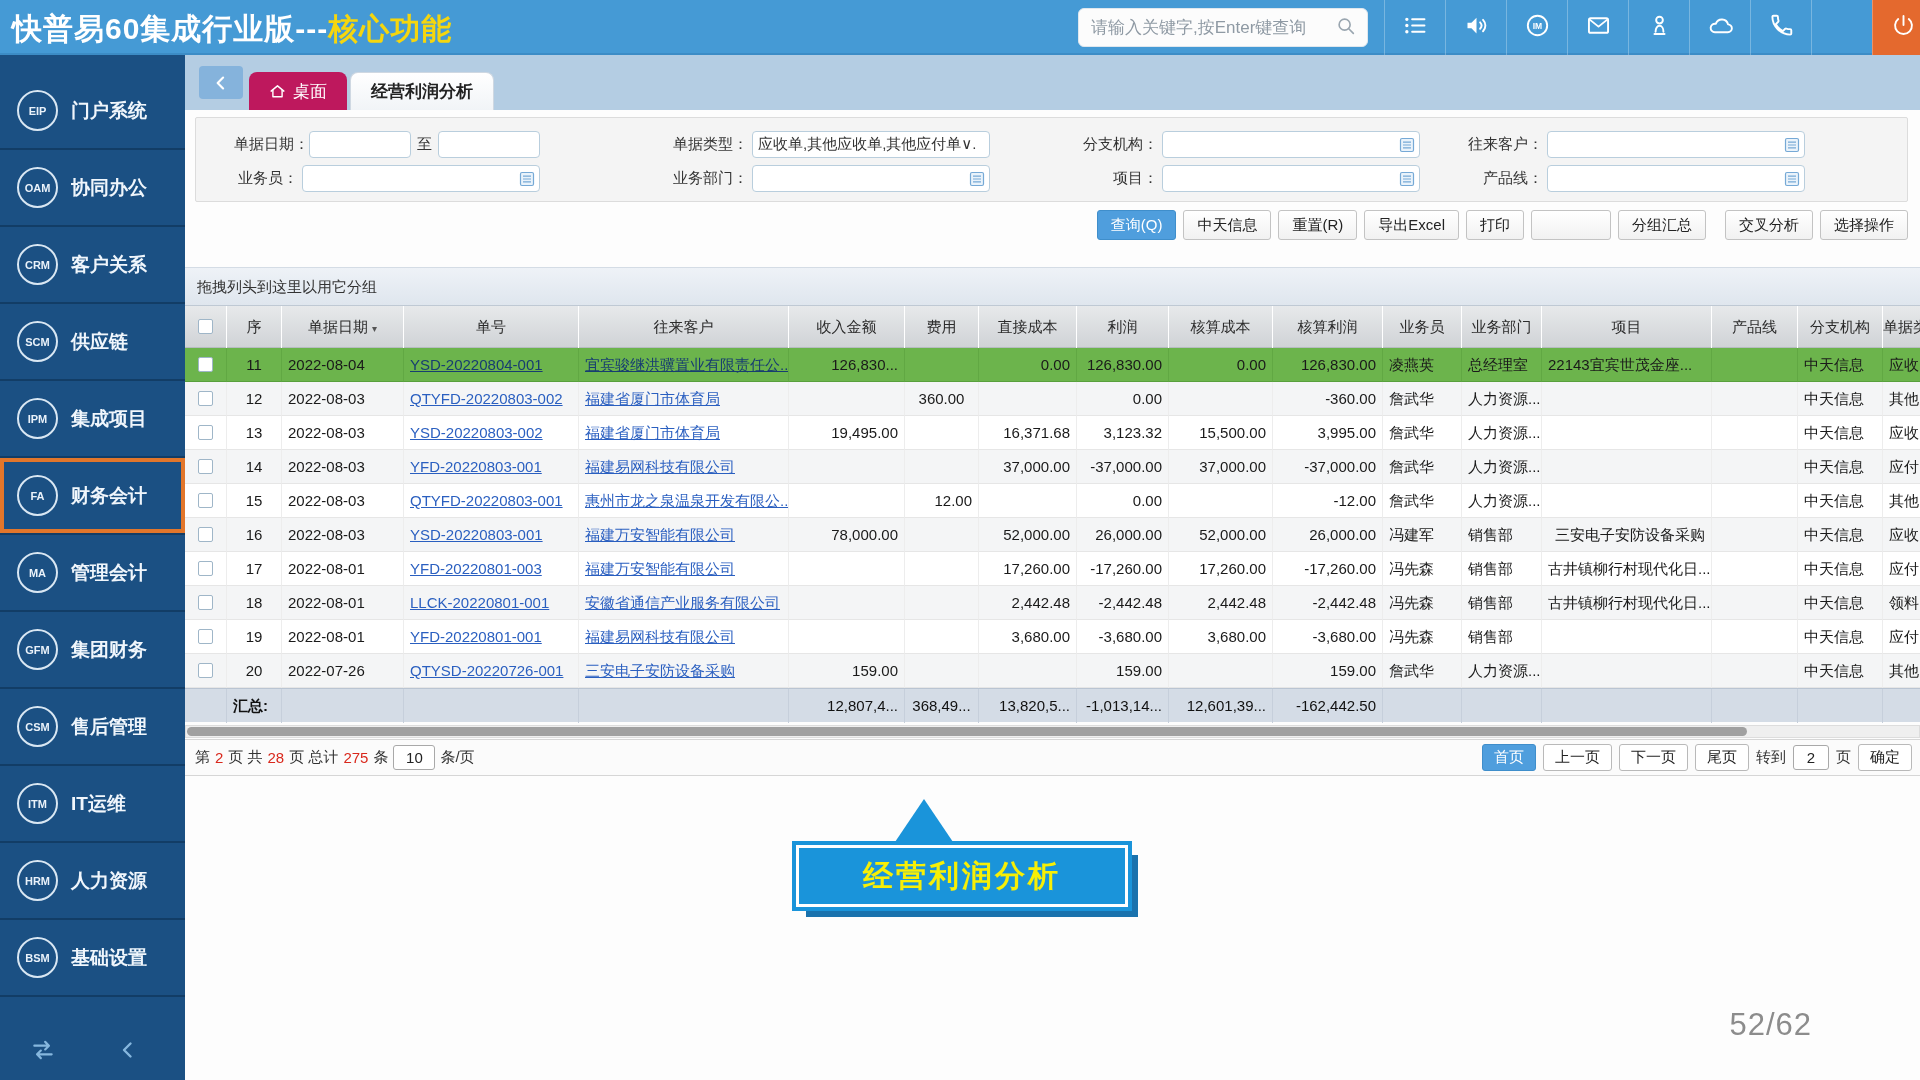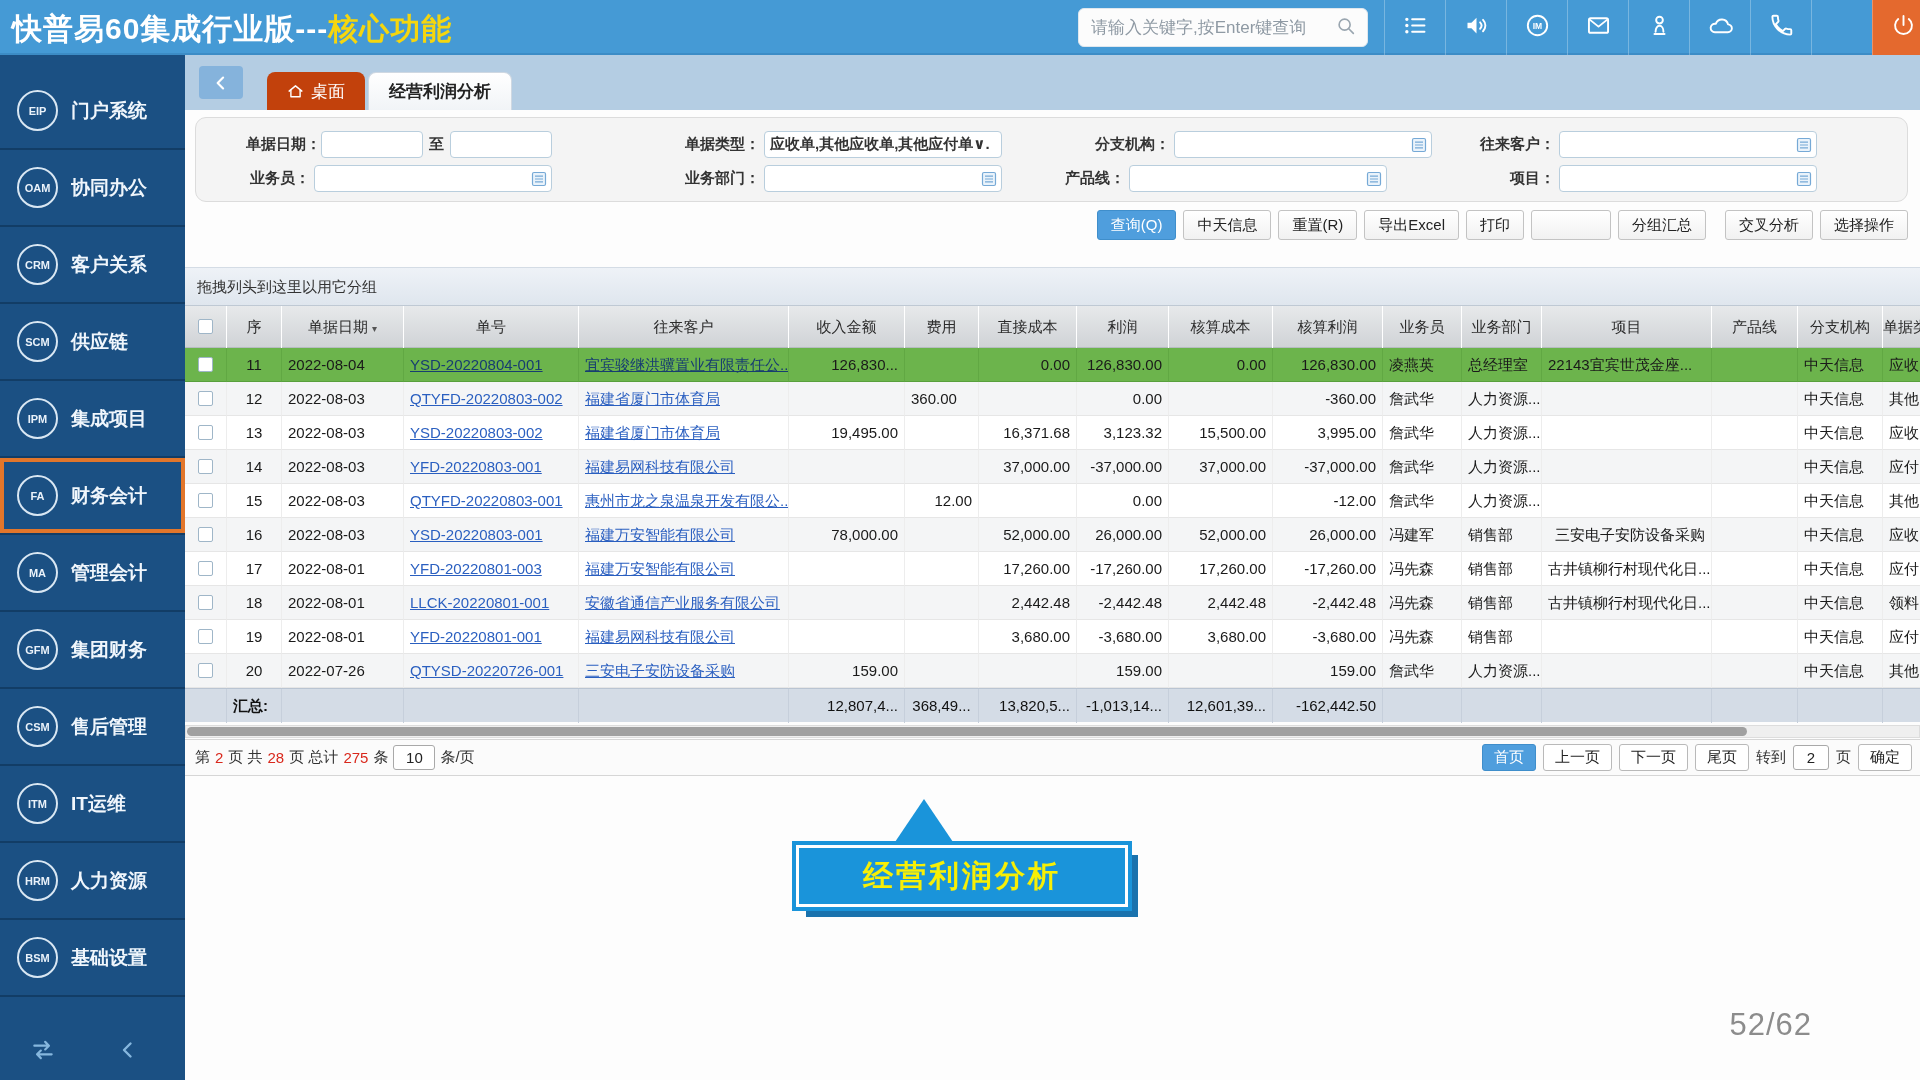--- a/index.html
+++ b/index.html
@@ -28,25 +28,25 @@
   #sidebar-footer { position:absolute; bottom:8px; left:0; width:100%; height:44px; display:flex; align-items:center; }
   #sidebar-footer .fico { width:85px; display:flex; justify-content:center; cursor:pointer; }
 
   
   #main { position:absolute; left:185px; top:55px; width:1735px; height:1025px; background:#fdfdfd; }
 
   
   #tabstrip { position:absolute; left:0; top:0; width:100%; height:55px; background:#b4cde3; display:flex; align-items:flex-end; padding-left:14px; }
   #backbtn { width:44px; height:33px; background:#85b3dc; border:none; border-radius:4px; margin-bottom:11px; cursor:pointer; display:flex; align-items:center; justify-content:center; }
   .tab { height:38px; border-radius:8px 8px 0 0; display:flex; align-items:center; justify-content:center; cursor:pointer; font-size:17px; padding:0 20px; }
-  .tab.home { background:#c2410c; color:#fff; margin-left:24px; gap:7px; }
+  .tab.home { background:#be185d; color:#fff; margin-left:6px; gap:7px; }
   .tab.active { background:linear-gradient(#ffffff,#f1f4f7); color:#222; border:1px solid #cfd8e2; border-bottom:none; margin-left:3px; font-weight:600; }
 
   
-  #filters { position:absolute; left:10px; top:62px; width:1713px; height:85px; background:#f4f4f4; border:1px solid #dcdcdc; border-radius:11px; padding:9px 0 0 16px;font-weight:bold; }
+  #filters { position:absolute; left:10px; top:62px; width:1713px; height:85px; background:#f4f4f4; border:1px solid #dcdcdc; border-radius:2px; padding:9px 0 0 4px; }
   .frow { display:flex; height:34px; align-items:center; }
   .fgroup { display:flex; align-items:center; }
   .flabel { font-size:15px; color:#333; text-align:right; white-space:nowrap; }
   .finput { height:27px; background:#fff; border:1px solid #b9cedd; border-radius:4px; position:relative; display:flex; align-items:center; font-size:15px; color:#333; padding:0 5px; overflow:hidden; white-space:nowrap; }
   .finput .lico { position:absolute; right:4px; top:5px; }
 
   
   #toolbar { position:absolute; right:12px; top:155px; display:flex; gap:7px; align-items:center; }
   .tbtn { height:30px; padding:0 13px; font-size:15px; color:#222; background:linear-gradient(#ffffff,#f1f1f1); border:1px solid #c3c3c3; border-radius:3px; cursor:pointer; white-space:nowrap; font-family:inherit; }
   .tbtn.primary { background:#4f9edd; border-color:#3f8ecb; color:#fff; }
@@ -319,35 +319,35 @@
             <span class="lico"><svg viewBox="0 0 16 16" width="16" height="16">
                 <g stroke="#76a9d6" stroke-width="1.2" fill="#eaf3fb">
                   <rect x="1.5" y="1.5" width="13" height="13" rx="1.5"></rect>
                 </g>
                 <g stroke="#76a9d6" stroke-width="1.2">
                   <path d="M4 5.2h8M4 8h8M4 10.8h8"></path>
                 </g>
               </svg></span>
           </span>
         </span>
-        <span class="fgroup" style="width: 385px;">
-          <span class="flabel" style="flex: 1 1 0%;">产品线：</span>
+        <span class="fgroup" style="width: 430px;">
+          <span class="flabel" style="flex: 1 1 0%;">项目：</span>
           <span class="finput" style="width: 258px; margin-left: 4px;">
             <span class="lico"><svg viewBox="0 0 16 16" width="16" height="16">
                 <g stroke="#76a9d6" stroke-width="1.2" fill="#eaf3fb">
                   <rect x="1.5" y="1.5" width="13" height="13" rx="1.5"></rect>
                 </g>
                 <g stroke="#76a9d6" stroke-width="1.2">
                   <path d="M4 5.2h8M4 8h8M4 10.8h8"></path>
                 </g>
               </svg></span>
           </span>
         </span>
-        <span class="fgroup" style="width: 430px;">
-          <span class="flabel" style="flex: 1 1 0%;">项目：</span>
+        <span class="fgroup" style="width: 385px;">
+          <span class="flabel" style="flex: 1 1 0%;">产品线：</span>
           <span class="finput" style="width: 258px; margin-left: 4px;">
             <span class="lico"><svg viewBox="0 0 16 16" width="16" height="16">
                 <g stroke="#76a9d6" stroke-width="1.2" fill="#eaf3fb">
                   <rect x="1.5" y="1.5" width="13" height="13" rx="1.5"></rect>
                 </g>
                 <g stroke="#76a9d6" stroke-width="1.2">
                   <path d="M4 5.2h8M4 8h8M4 10.8h8"></path>
                 </g>
               </svg></span>
           </span>
@@ -409,21 +409,21 @@
           <div class="c" style="width: 85px; text-align: left;">中天信息</div>
           <div class="c" style="width: 60px; text-align: left;">应收</div>
         </div>
         <div class="gr alt">
           <div class="c" style="width: 42px; text-align: center;"><span class="cb"></span></div>
           <div class="c" style="width: 55px; text-align: center;">12</div>
           <div class="c" style="width: 122px; text-align: left;">2022-08-03</div>
           <div class="c" style="width: 175px; text-align: left;"><a class="lnk">QTYFD-20220803-002</a></div>
           <div class="c" style="width: 210px; text-align: left;"><a class="lnk">福建省厦门市体育局</a></div>
           <div class="c" style="width: 116px; text-align: right;"></div>
-          <div class="c" style="width: 74px; text-align: left;">360.00</div>
+          <div class="c" style="width: 74px; text-align: center;">360.00</div>
           <div class="c" style="width: 98px; text-align: right;"></div>
           <div class="c" style="width: 92px; text-align: right;">0.00</div>
           <div class="c" style="width: 104px; text-align: right;"></div>
           <div class="c" style="width: 110px; text-align: right;">-360.00</div>
           <div class="c" style="width: 79px; text-align: left;">詹武华</div>
           <div class="c" style="width: 80px; text-align: left;">人力资源...</div>
           <div class="c" style="width: 170px; text-align: left;"></div>
           <div class="c" style="width: 86px; text-align: left;"></div>
           <div class="c" style="width: 85px; text-align: left;">中天信息</div>
           <div class="c" style="width: 60px; text-align: left;">其他</div>

